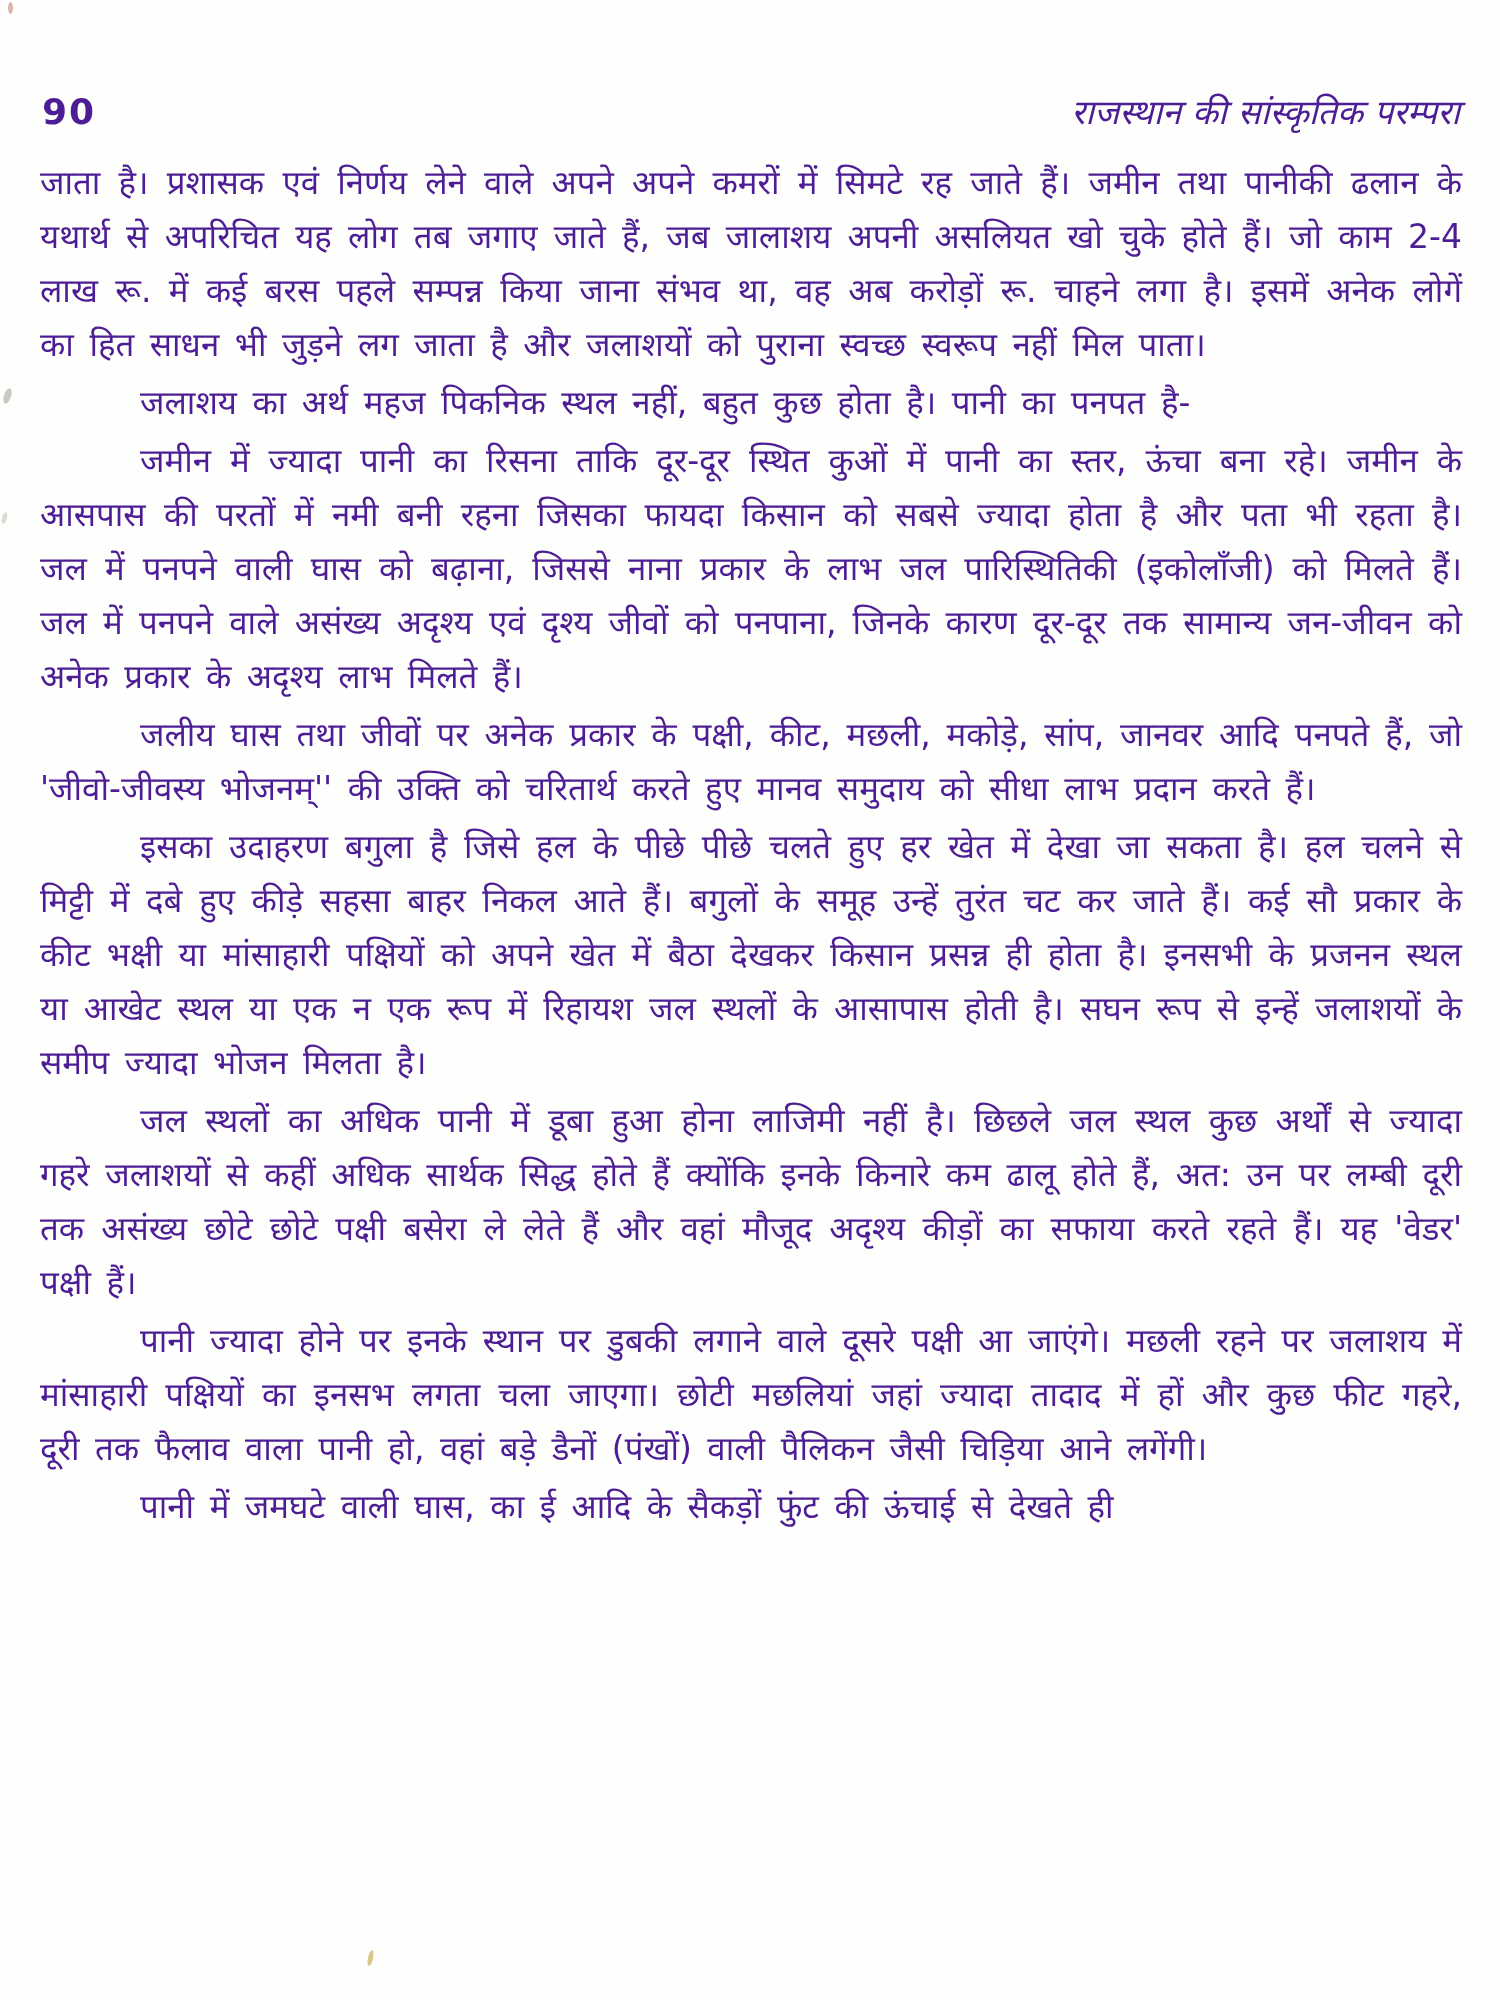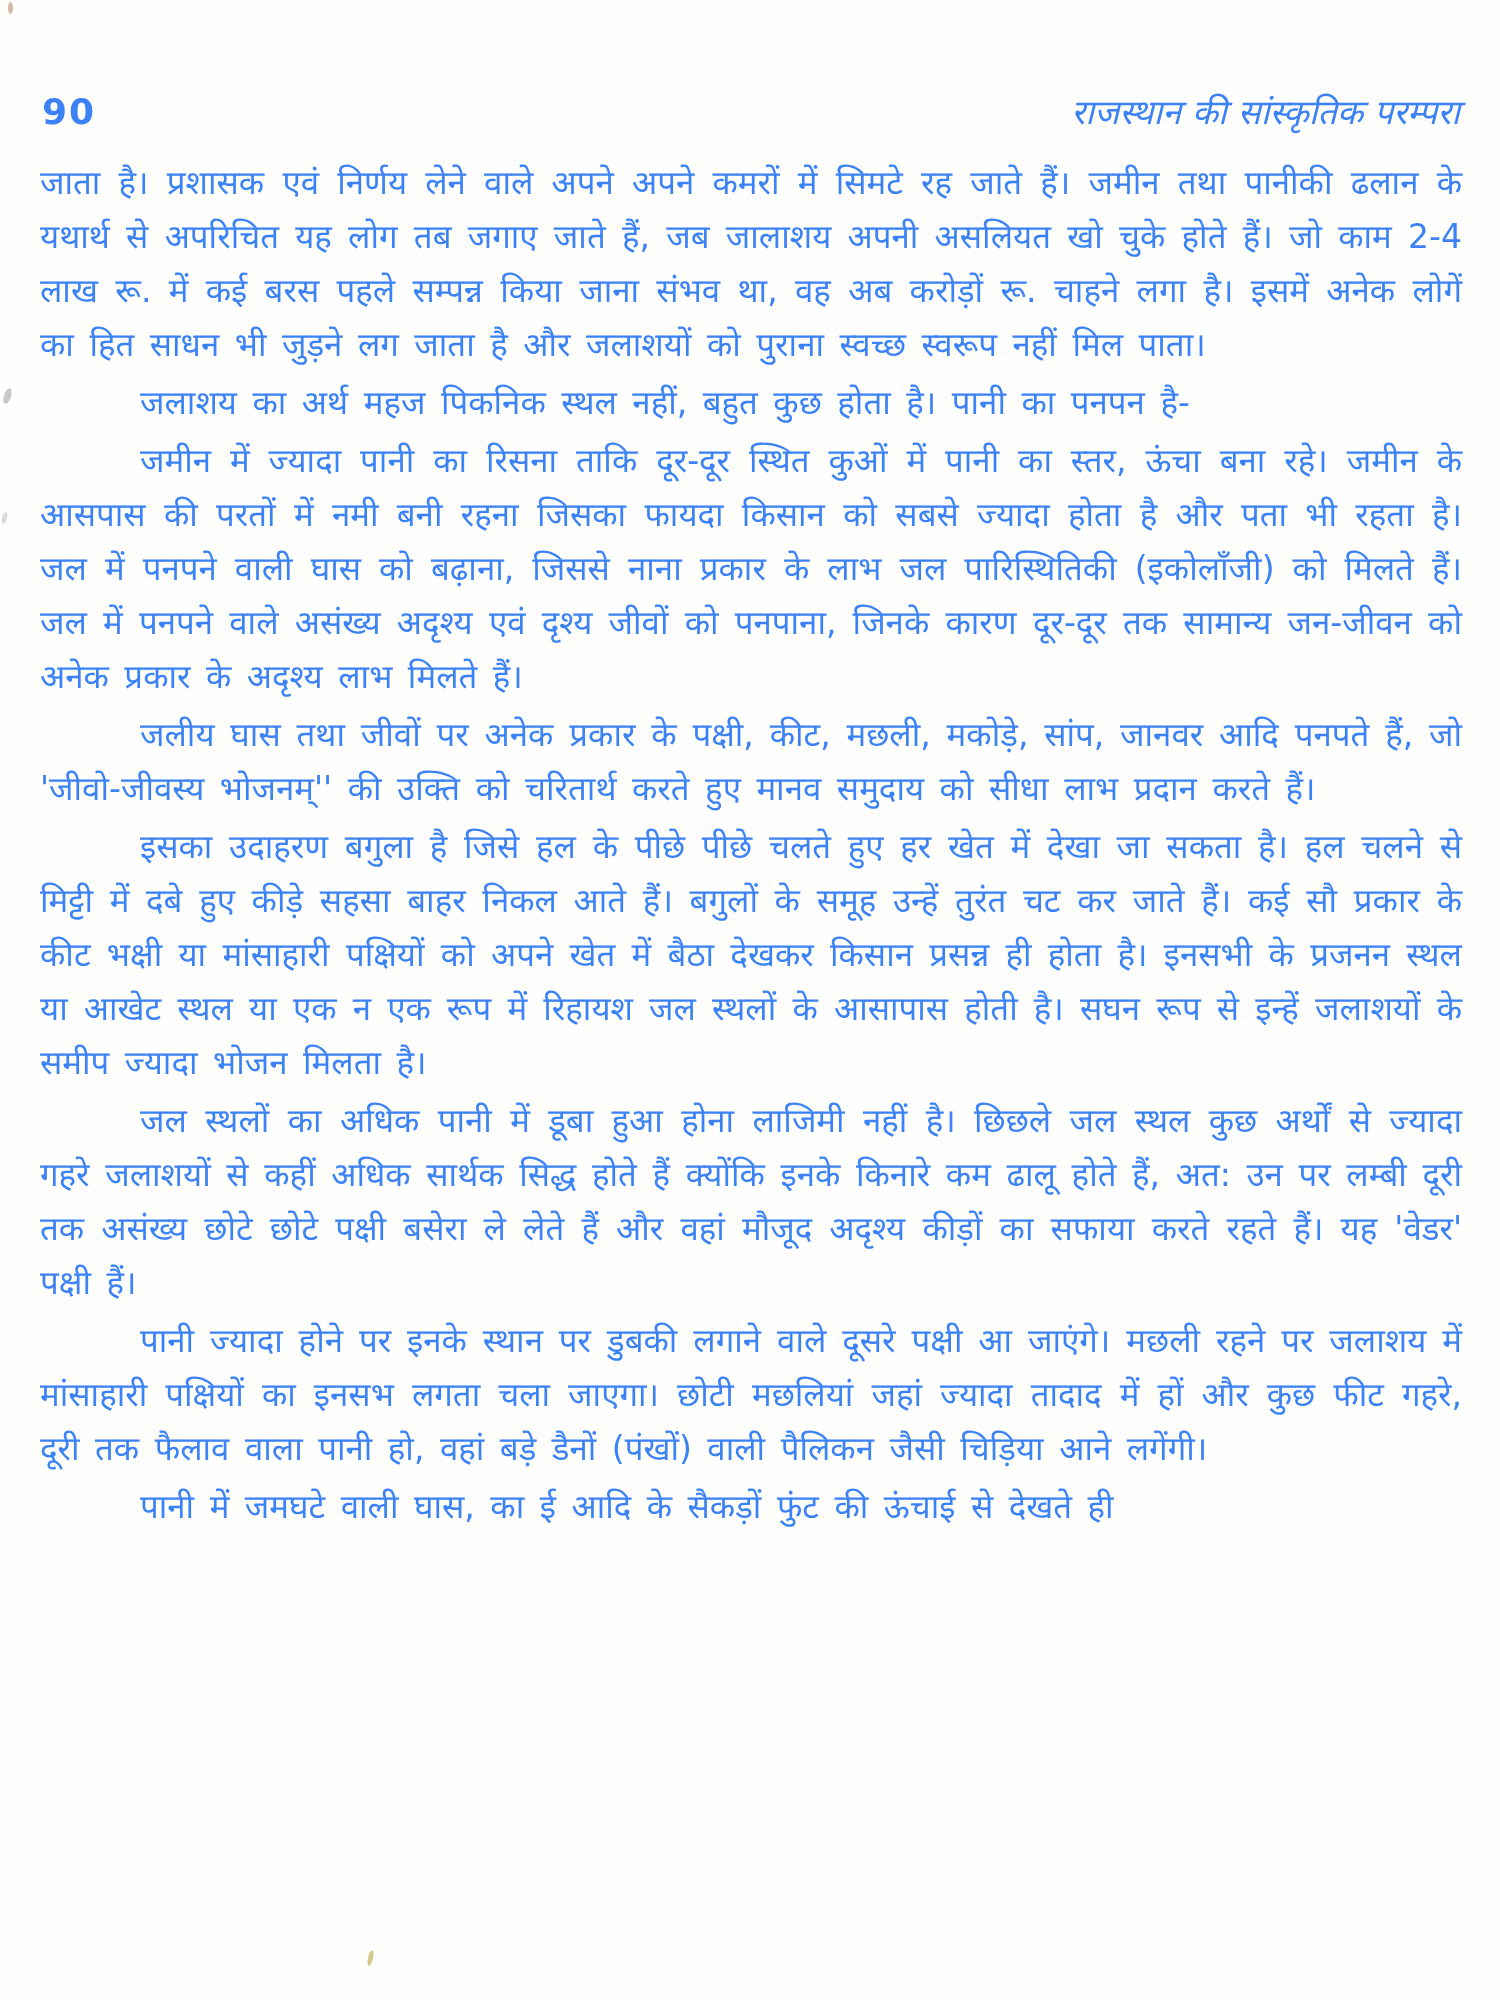--- a/index.html
+++ b/index.html
@@ -5,21 +5,21 @@
   html, body {
     margin: 0;
     padding: 0;
     background: #e8e8e4;
   }
   .page {
     position: relative;
     width: 1500px;
     height: 2000px;
     background: #fefefc;
-    color: #3b82f6;
+    color: #4c1d95;
     font-family: "DejaVu Sans", "Liberation Sans", sans-serif;
     overflow: hidden;
     box-sizing: border-box;
   }
   .page-header {
     position: absolute;
     top: 88px;
     left: 42px;
     right: 40px;
     display: flex;
@@ -69,21 +69,21 @@
 
 <div class="page">
 
   <header class="page-header">
     <span class="page-number">90</span>
     <span class="header-title">राजस्थान की सांस्कृतिक परम्परा</span>
   </header>
 
   <main class="page-body">
     <p class="no-indent">जाता है। प्रशासक एवं निर्णय लेने वाले अपने अपने कमरों में सिमटे रह जाते हैं। जमीन तथा पानीकी ढलान के यथार्थ से अपरिचित यह लोग तब जगाए जाते हैं, जब जालाशय अपनी असलियत खो चुके होते हैं। जो काम 2-4 लाख रू. में कई बरस पहले सम्पन्न किया जाना संभव था, वह अब करोड़ों रू. चाहने लगा है। इसमें अनेक लोगें का हित साधन भी जुड़ने लग जाता है और जलाशयों को पुराना स्वच्छ स्वरूप नहीं मिल पाता।</p>
-    <p>जलाशय का अर्थ महज पिकनिक स्थल नहीं, बहुत कुछ होता है। पानी का पनपन है-</p>
+    <p>जलाशय का अर्थ महज पिकनिक स्थल नहीं, बहुत कुछ होता है। पानी का पनपत है-</p>
     <p>जमीन में ज्यादा पानी का रिसना ताकि दूर-दूर स्थित कुओं में पानी का स्तर, ऊंचा बना रहे। जमीन के आसपास की परतों में नमी बनी रहना जिसका फायदा किसान को सबसे ज्यादा होता है और पता भी रहता है। जल में पनपने वाली घास को बढ़ाना, जिससे नाना प्रकार के लाभ जल पारिस्थितिकी (इकोलाँजी) को मिलते हैं। जल में पनपने वाले असंख्य  अदृश्य एवं दृश्य जीवों को पनपाना, जिनके कारण दूर-दूर तक सामान्य जन-जीवन को अनेक प्रकार के  अदृश्य लाभ मिलते हैं।</p>
     <p>जलीय घास तथा जीवों पर अनेक प्रकार के पक्षी, कीट, मछली, मकोड़े, सांप, जानवर आदि पनपते हैं, जो 'जीवो-जीवस्य भोजनम्'' की उक्ति को चरितार्थ करते हुए मानव समुदाय को सीधा लाभ प्रदान करते हैं।</p>
     <p>इसका उदाहरण बगुला है जिसे हल के पीछे पीछे चलते हुए हर खेत में देखा जा सकता है। हल चलने से मिट्टी में दबे हुए कीड़े सहसा बाहर निकल आते हैं। बगुलों के समूह उन्हें तुरंत चट कर जाते हैं। कई सौ प्रकार के कीट भक्षी या मांसाहारी पक्षियों को अपने खेत में बैठा देखकर किसान प्रसन्न ही होता है। इनसभी के प्रजनन स्थल या आखेट स्थल या एक न एक रूप में रिहायश जल स्थलों के आसापास होती है। सघन रूप से इन्हें जलाशयों के समीप ज्यादा भोजन मिलता है।</p>
     <p>जल स्थलों का अधिक पानी में डूबा हुआ होना लाजिमी नहीं है। छिछले जल स्थल कुछ अर्थों से ज्यादा गहरे जलाशयों से कहीं अधिक सार्थक सिद्ध होते हैं क्योंकि इनके किनारे कम ढालू होते हैं, अत: उन पर लम्बी दूरी तक असंख्य छोटे छोटे पक्षी बसेरा ले लेते हैं और वहां मौजूद अदृश्य कीड़ों का सफाया करते रहते हैं। यह 'वेडर' पक्षी हैं।</p>
     <p>पानी ज्यादा होने पर इनके स्थान पर डुबकी लगाने वाले दूसरे पक्षी आ जाएंगे। मछली रहने पर जलाशय में मांसाहारी पक्षियों का इनसभ लगता चला जाएगा। छोटी मछलियां जहां ज्यादा तादाद में हों और कुछ फीट गहरे, दूरी तक फैलाव वाला पानी हो, वहां बड़े डैनों (पंखों) वाली पैलिकन जैसी चिड़िया आने लगेंगी।</p>
     <p>पानी में जमघटे वाली घास, का ई आदि के सैकड़ों फुंट की ऊंचाई से देखते ही</p>
   </main>
 
   <div class="artifact mark-top-left"></div>
   <div class="artifact mark-margin-1"></div>

